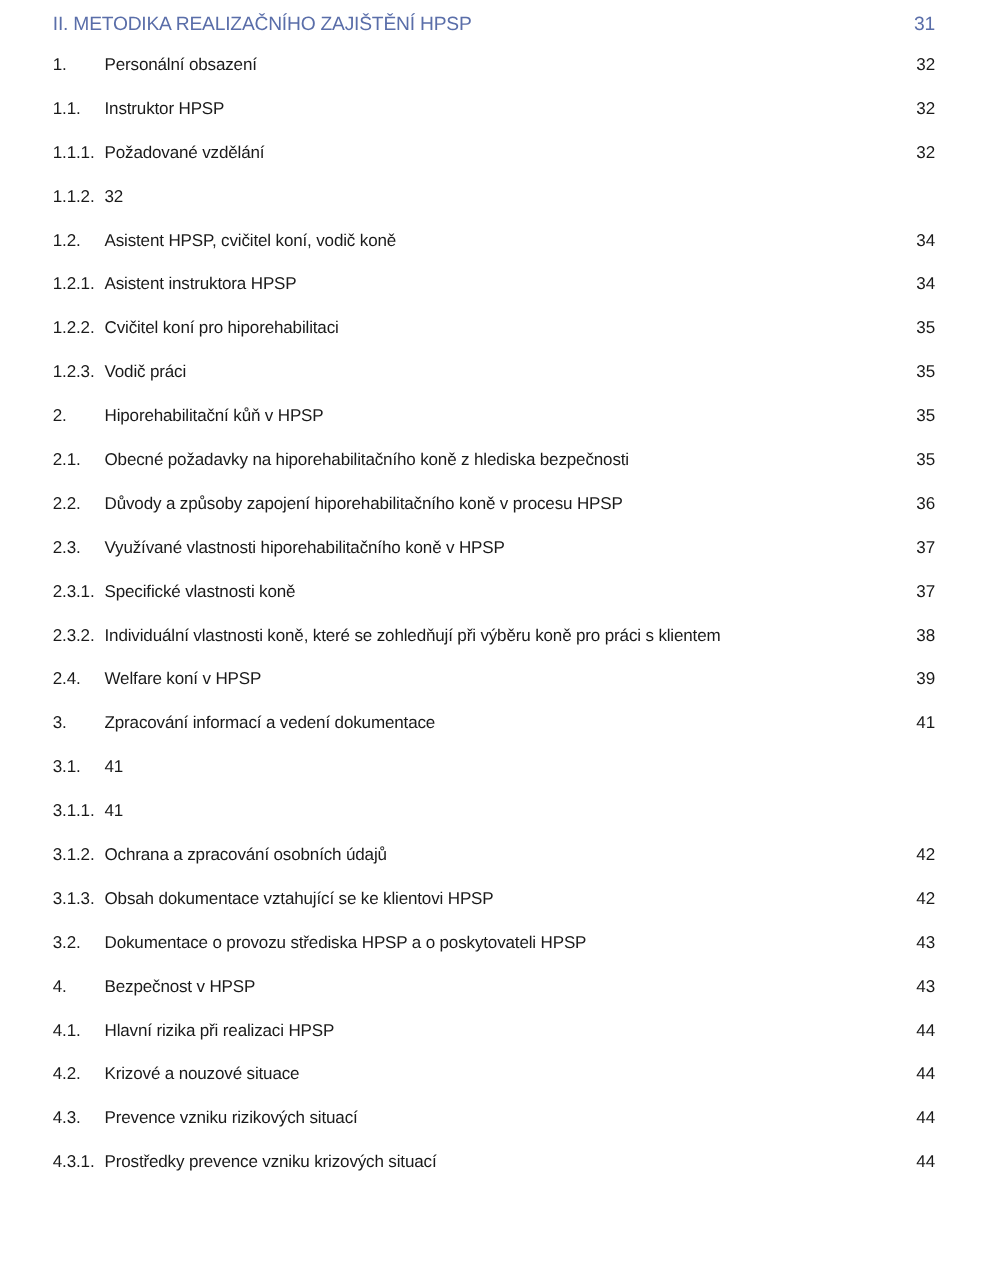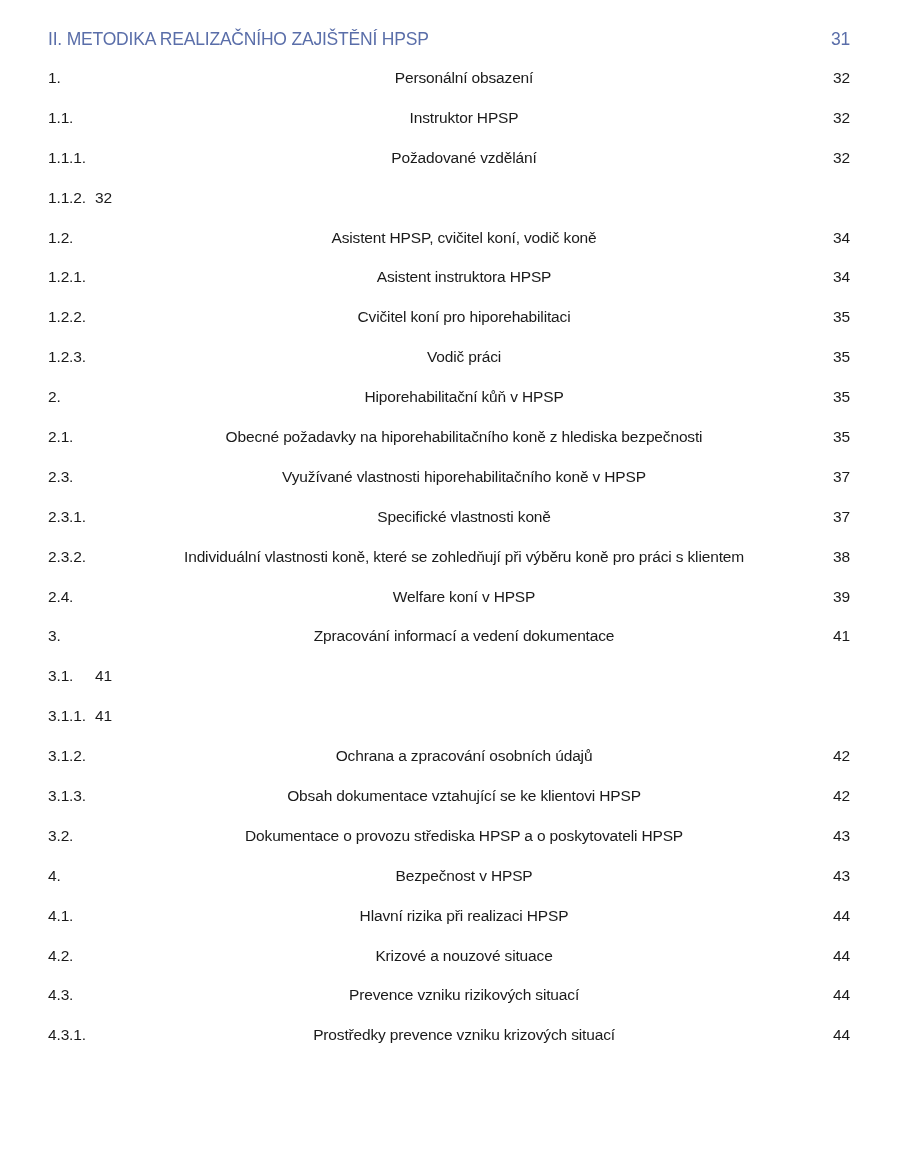--- a/index.html
+++ b/index.html
@@ -21,21 +21,20 @@
       top: 11px;
       width: 803px;
     }
     .toc-heading {
       display: flex;
       justify-content: space-between;
       align-items: baseline;
       height: 26px;
       font-size: 17.5px;
       letter-spacing: -0.2px;
-      margin-top: 18px;
     }
     .toc-heading .title, .toc-heading .page {
       color: #5a6ea9;
     }
     .toc-heading .page { padding-right: 1px; }
     .toc-rows {
       margin-top: 14px;
     }
     .toc-row {
       display: flex;
@@ -45,21 +44,20 @@
       letter-spacing: -0.15px;
     }
     .toc-row .num {
       width: 47px;
       flex: 0 0 47px;
       white-space: nowrap;
     }
     .toc-row .label {
       flex: 1 1 auto;
       white-space: nowrap;
-      text-align: center;
     }
     .toc-row .page {
       flex: 0 0 auto;
       text-align: left;
       padding-right: 1px;
     }
   </style>
 </head>
 <body>
 
@@ -112,20 +110,25 @@
         <span class="num">2.</span>
         <span class="label">Hiporehabilitační kůň v HPSP</span>
         <span class="page">35</span>
       </div>
       <div class="toc-row">
         <span class="num">2.1.</span>
         <span class="label">Obecné požadavky na hiporehabilitačního koně z hlediska bezpečnosti</span>
         <span class="page">35</span>
       </div>
       <div class="toc-row">
+        <span class="num">2.2.</span>
+        <span class="label">Důvody a způsoby zapojení hiporehabilitačního koně v procesu HPSP</span>
+        <span class="page">36</span>
+      </div>
+      <div class="toc-row">
         <span class="num">2.3.</span>
         <span class="label">Využívané vlastnosti hiporehabilitačního koně v HPSP</span>
         <span class="page">37</span>
       </div>
       <div class="toc-row">
         <span class="num">2.3.1.</span>
         <span class="label">Specifické vlastnosti koně</span>
         <span class="page">37</span>
       </div>
       <div class="toc-row">

